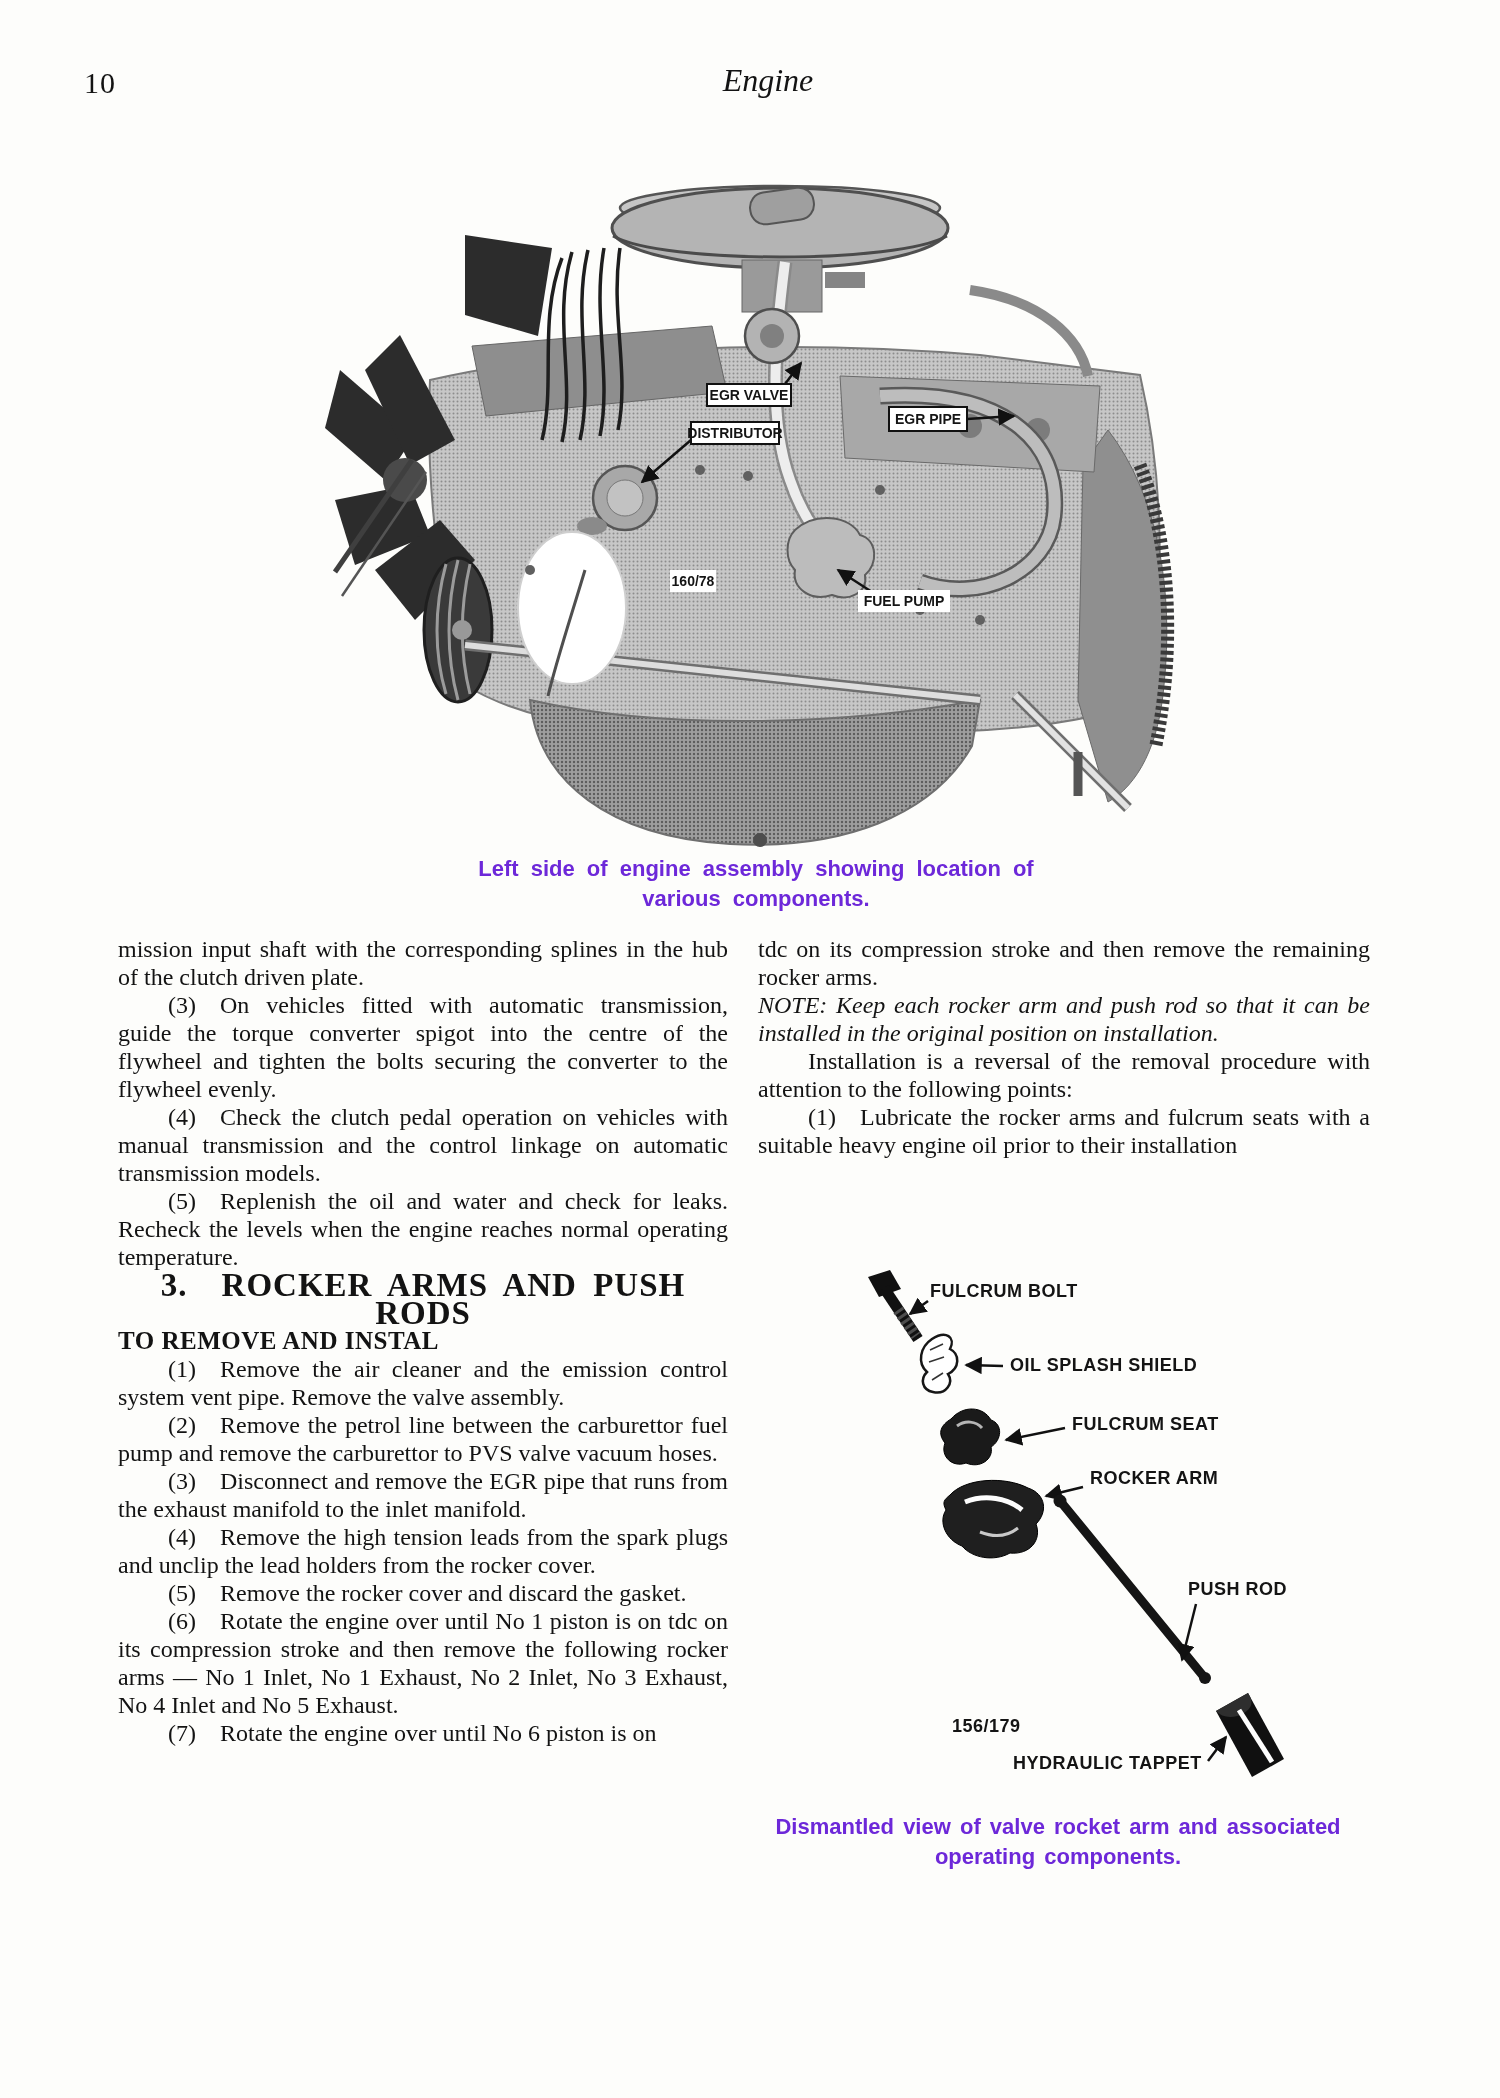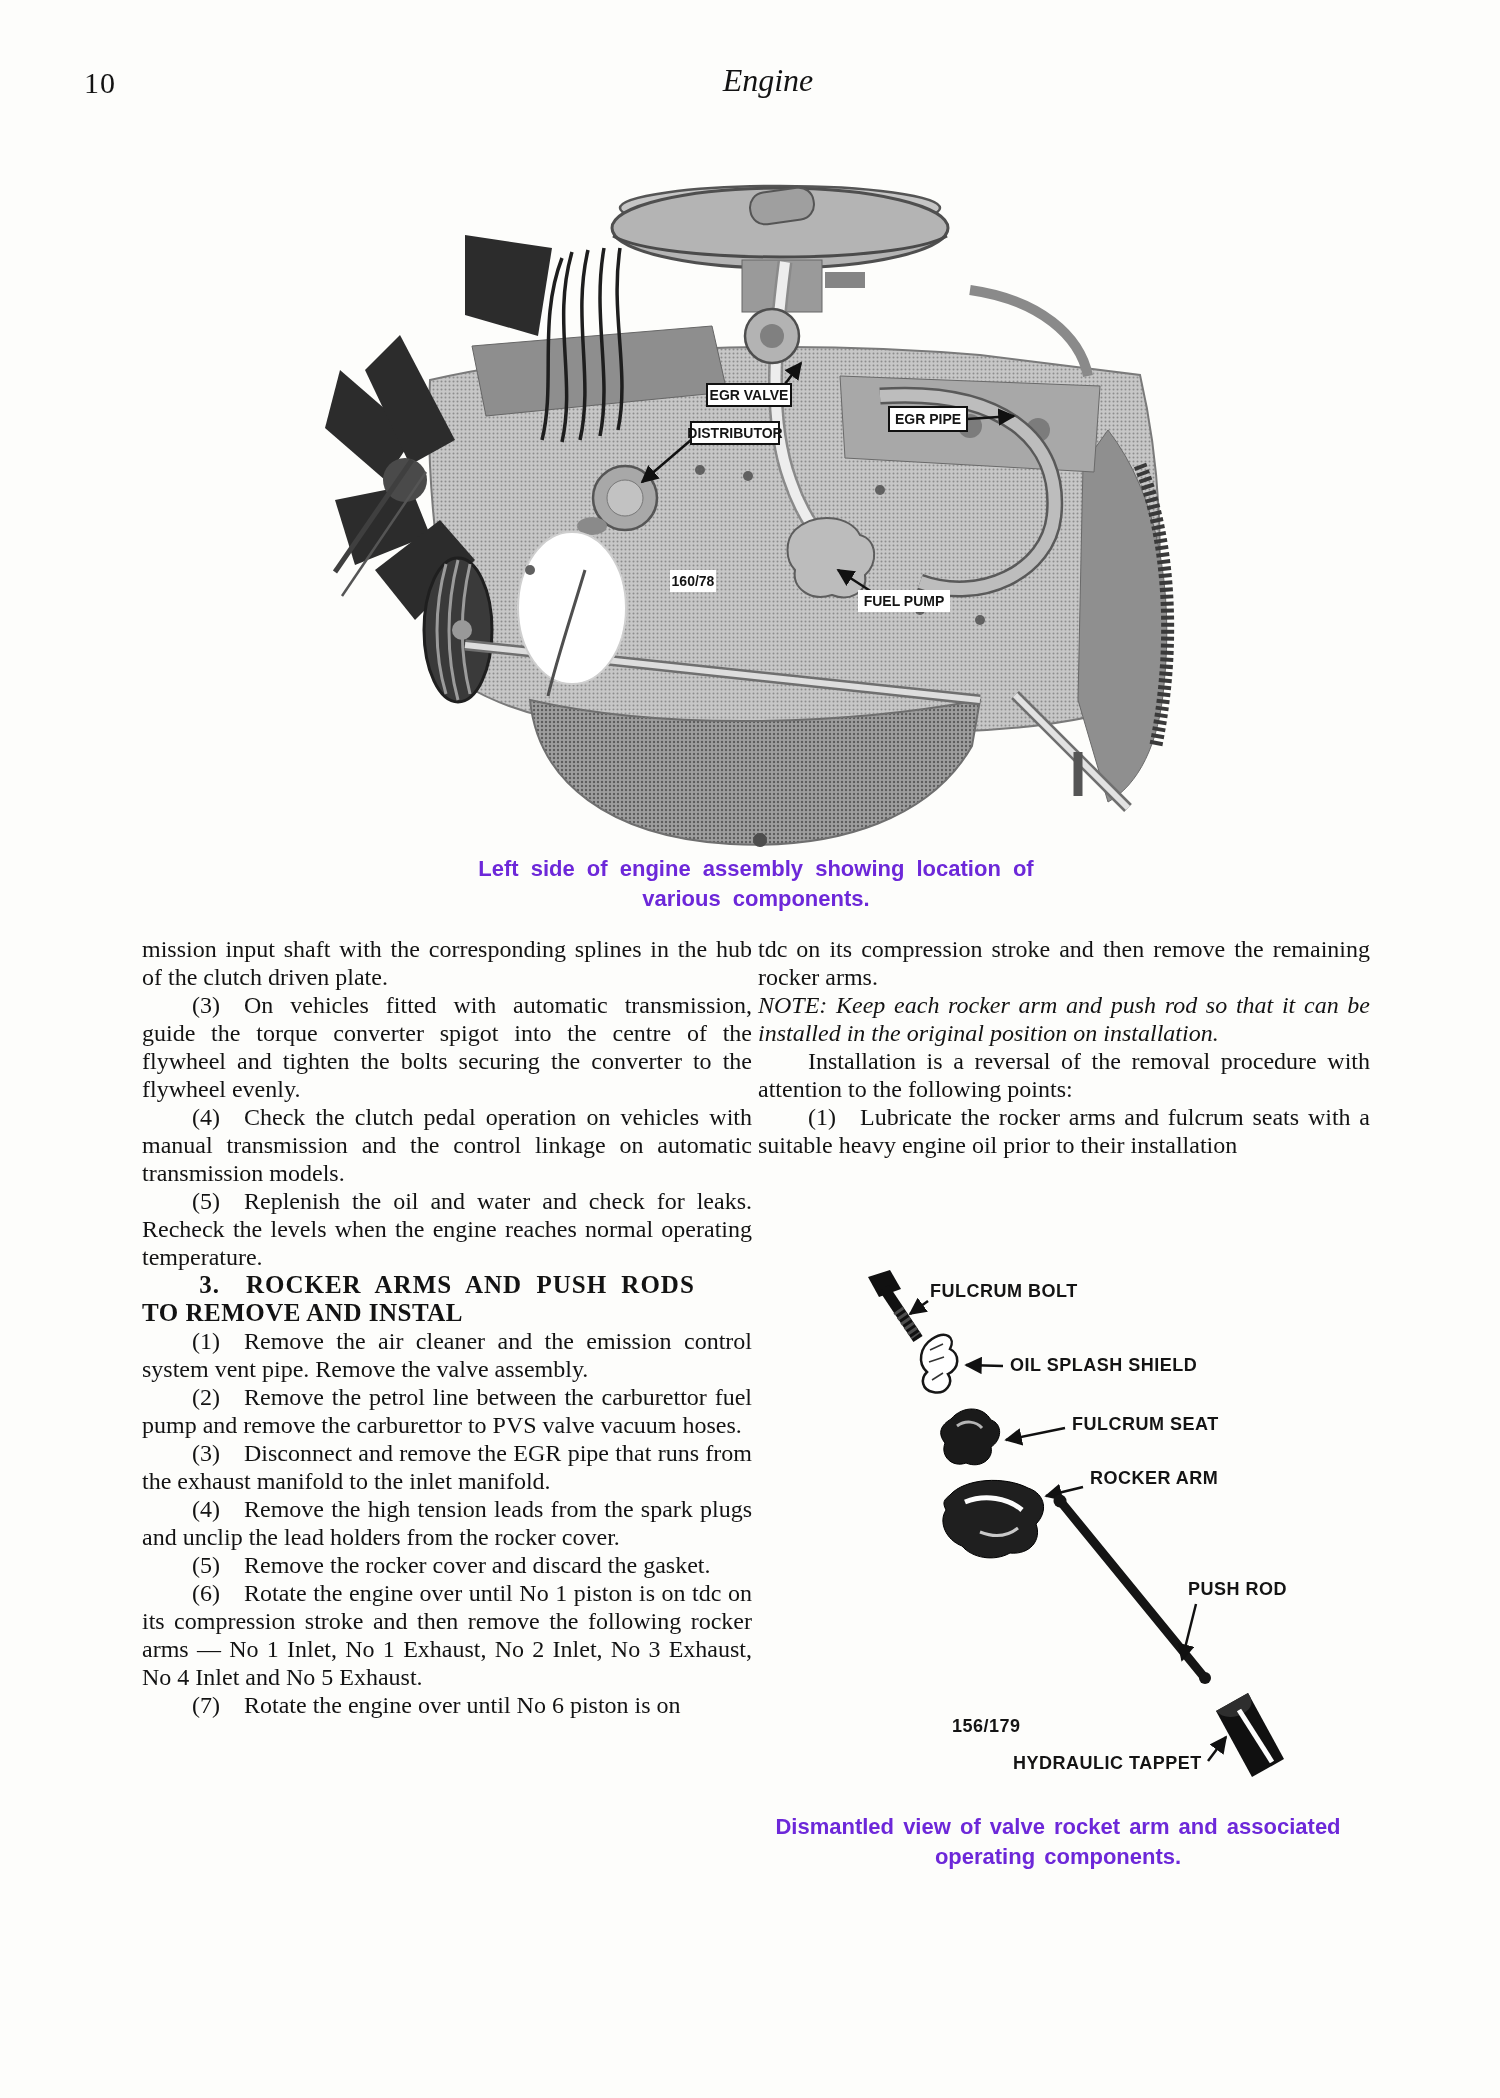--- a/index.html
+++ b/index.html
@@ -13,26 +13,26 @@
     font-style:italic;font-size:32px;padding-left:36px;}
   .fig{position:absolute;}
   .caption{
     position:absolute;font-family:"Liberation Sans",sans-serif;font-weight:bold;
     font-size:22px;line-height:30px;text-align:center;color:#6d28d9;
   }
   .cap-photo{top:854px;left:436px;width:640px;word-spacing:6px;}
   .cap-rocker{top:1812px;left:752px;width:612px;word-spacing:3px;}
   .col{position:absolute;top:935px;width:610px;font-size:24px;line-height:28px;
     text-align:justify;}
-  .col-left{left:118px;margin-left:24px;}
+  .col-left{left:118px;}
   .col-right{left:758px;width:612px;}
   .col p{margin:0;padding:0;}
   p.ind{text-indent:50px;}
   .note{margin:14px 12px 12px 72px;font-style:italic;}
-  .sec-head{font-weight:bold;text-align:center;font-size:25px;
+  .sec-head{font-weight:bold;text-align:center;font-size:33px;
     margin:36px 0 34px;word-spacing:7px;letter-spacing:1px;text-indent:0;}
   .sub-head{font-weight:bold;font-size:25px;letter-spacing:.5px;margin:0 0 18px;text-indent:0;}
   svg text{font-family:"Liberation Sans",sans-serif;font-weight:bold;fill:#141414;}
   .pl{font-size:14px;}
   .dl{font-size:18px;letter-spacing:.5px;}
 </style>
 </head>
 <body>
 
 <div class="page">

